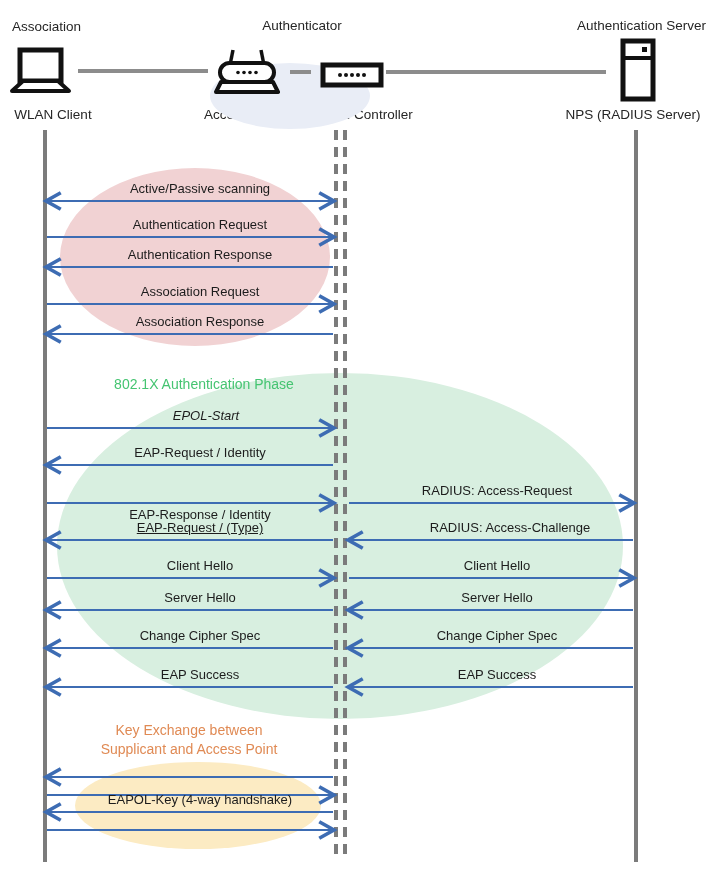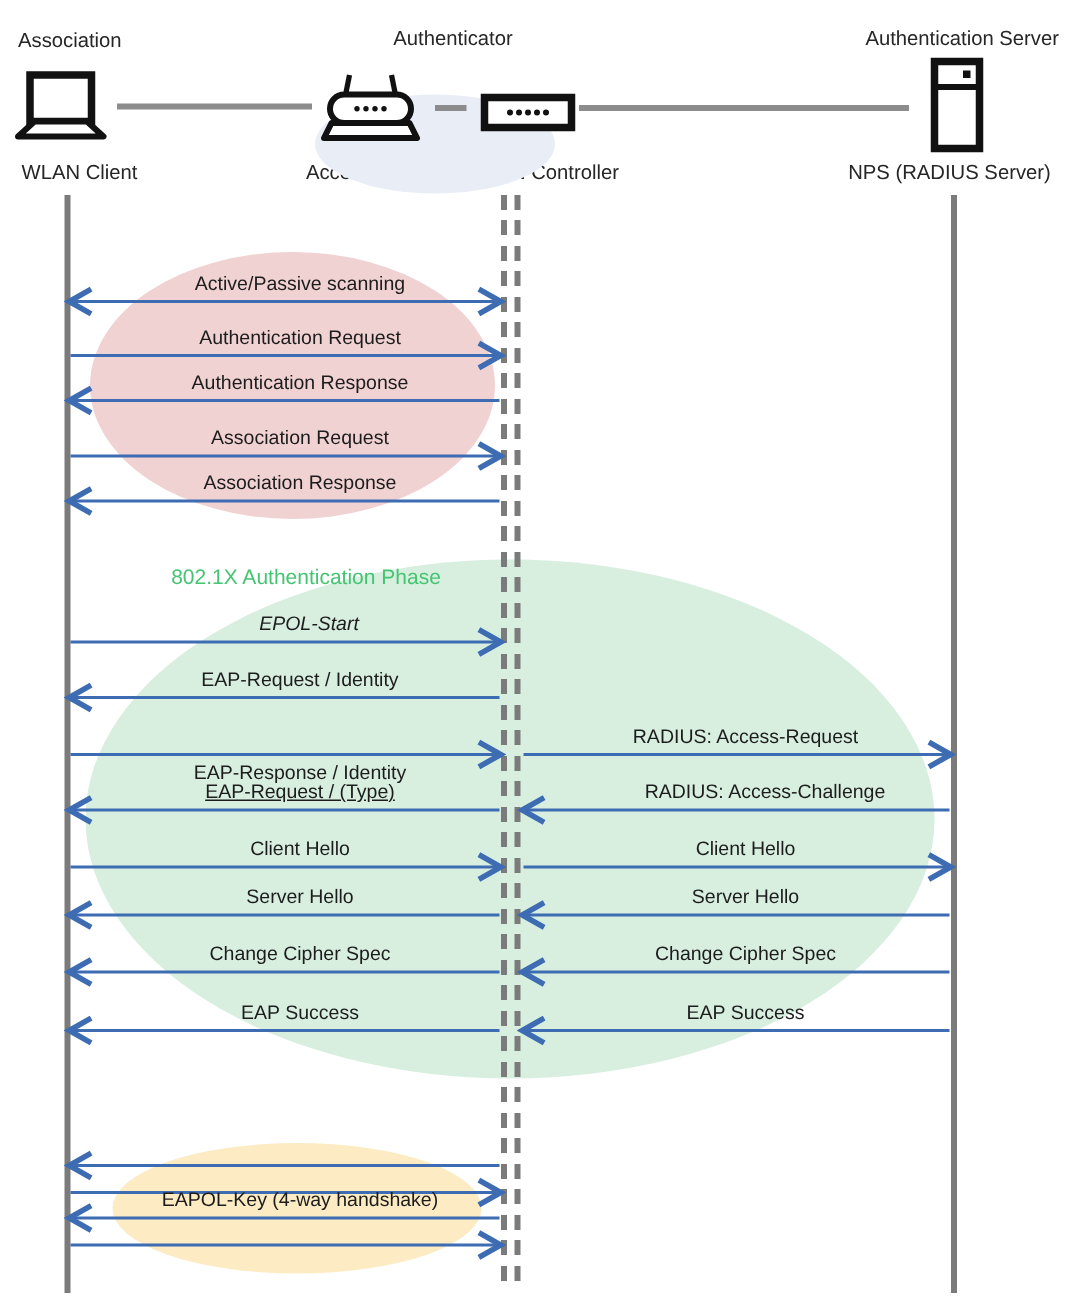--- a/index.html
+++ b/index.html
@@ -87,20 +87,24 @@
   <div class="abs phase-ellipse ellipse-80211" style="left:60px;top:168px;width:270px;height:178px;"></div>
   <div class="abs phase-ellipse ellipse-8021x" style="left:57px;top:373px;width:566px;height:346px;"></div>
   <div class="abs phase-ellipse ellipse-keyx" style="left:75px;top:762px;width:246px;height:87px;"></div>
 
   <div class="abs lifeline-solid" style="left:43px;top:130px;height:732px;"></div>
   <div class="abs lifeline-dashed" style="left:334px;top:130px;height:730px;"></div>
   <div class="abs lifeline-dashed" style="left:343px;top:130px;height:730px;"></div>
   <div class="abs lifeline-solid" style="left:634px;top:130px;height:732px;"></div>
 
   <div class="abs phase-title title-8021x" style="left:54px;top:375px;width:300px;">802.1X Authentication Phase</div>
+  <div class="abs phase-title title-keyx" style="left:39px;top:721px;width:300px;">
+    <div>Key Exchange between</div>
+    <div>Supplicant and Access Point</div>
+  </div>
 
   <svg id="arrow-layer" width="713" height="875">
     <defs>
       <marker id="ah" viewBox="0 0 12 12" refX="9.5" refY="6" markerWidth="11" markerHeight="11" orient="auto-start-reverse">
         <path d="M2,1.5 L10,6 L2,10.5" fill="none" stroke="#3D6CB3" stroke-width="2"></path>
       </marker>
     </defs>
   <line y1="201" y2="201" x1="47" x2="333" marker-start="url(#ah)" marker-end="url(#ah)" stroke="#3D6CB3" stroke-width="2"></line>
       <line y1="237" y2="237" x1="47" x2="333" marker-end="url(#ah)" stroke="#3D6CB3" stroke-width="2"></line>
       <line y1="267" y2="267" x1="333" x2="47" marker-end="url(#ah)" stroke="#3D6CB3" stroke-width="2"></line>

